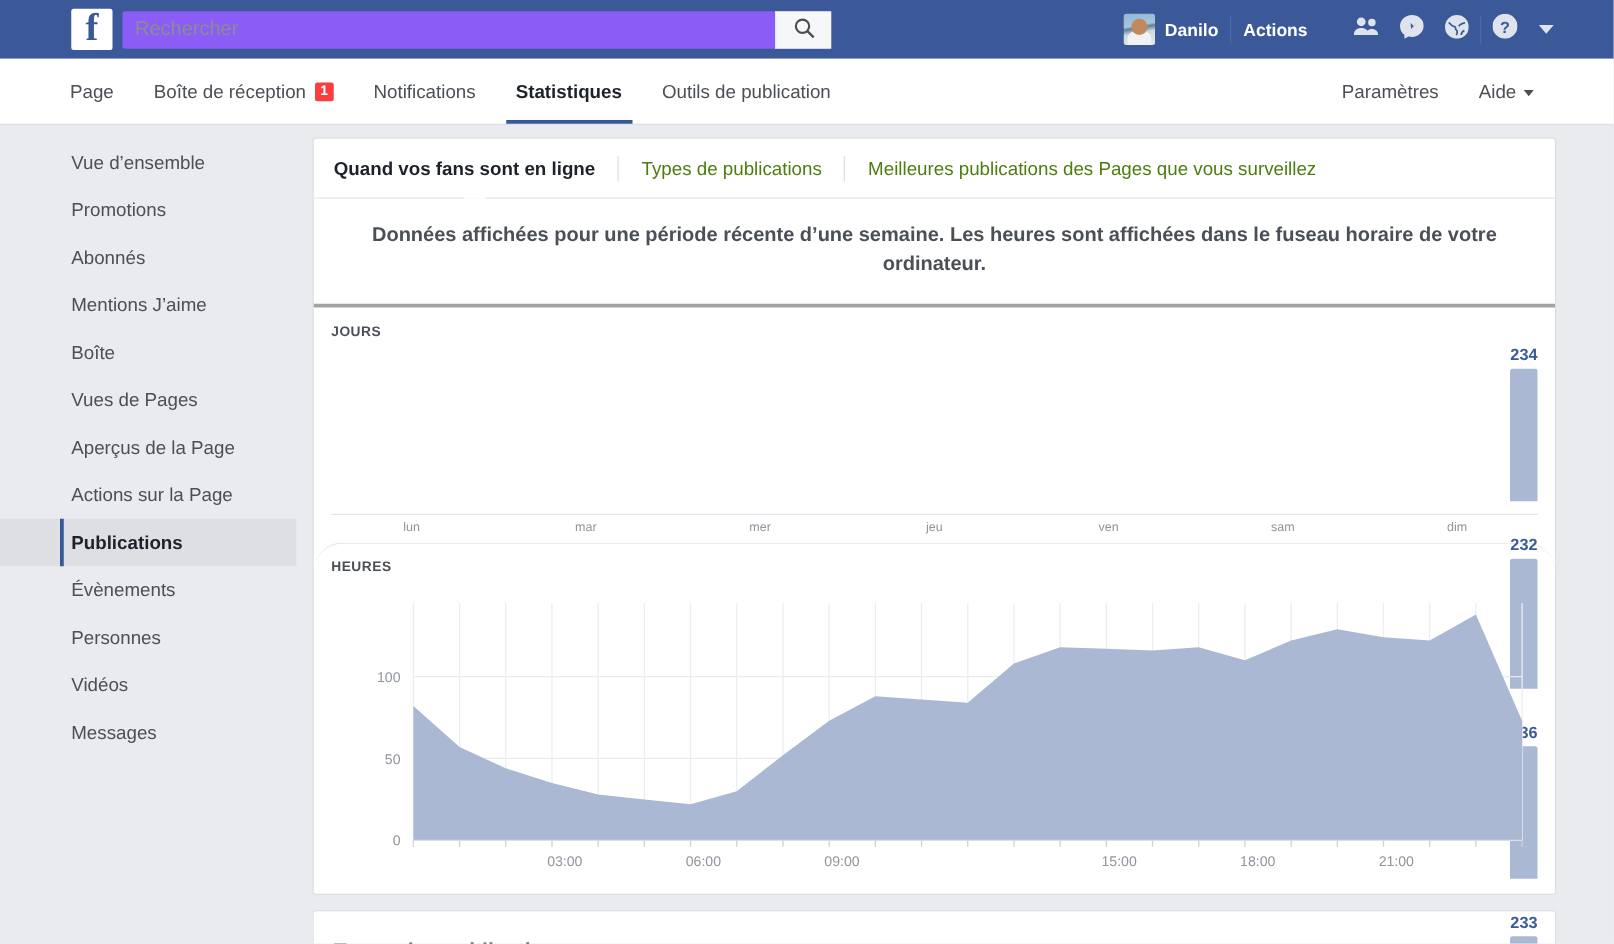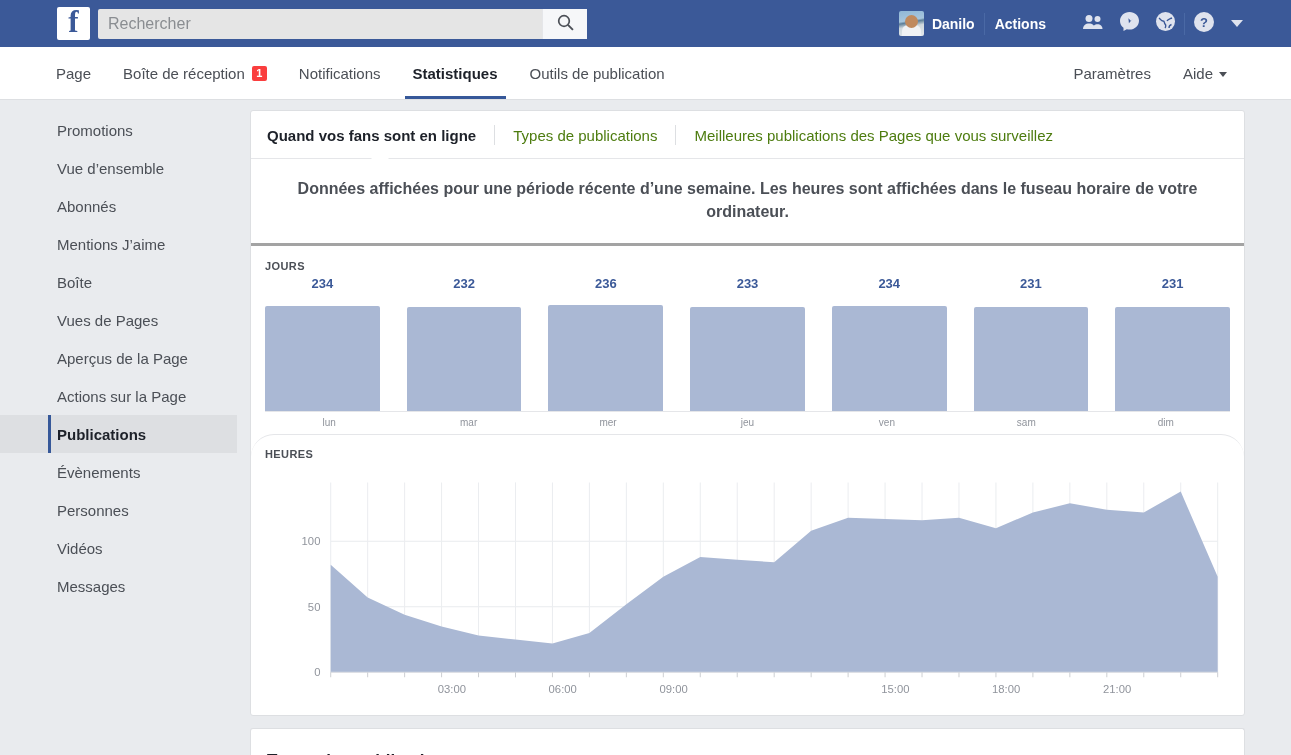--- a/index.html
+++ b/index.html
@@ -23,22 +23,22 @@
     background: #fff; color: #3b5998;
     margin-left: 57px;
     border-radius: 2px;
     font-family: "Liberation Serif", serif;
     font-weight: bold; font-size: 31px;
     line-height: 30px; text-align: center;
     overflow: hidden;
   }
   .search-wrap {
     margin-left: 8px;
-    width: 489px; height: 30px;
-    background: #e5e5e5;
+    width: 567px; height: 30px;
+    background: #8b5cf6;
     border-radius: 2px;
     display: flex; align-items: flex-start;
     position: relative;
   }
   .search-input {
     flex: 1; height: 100%;
     border: none; outline: none;
     padding: 0 10px;
     font-size: 16px; color: #1d2129;
     font-family: "Liberation Sans", sans-serif;
@@ -196,21 +196,21 @@
 
   
   .sect { padding: 14px 14px 6px 14px; }
   .sect-label {
     font-size: 11px; font-weight: bold;
     color: #4b4f56; letter-spacing: .4px;
     margin-bottom: 4px;
   }
   .bars {
     display: flex; align-items: flex-end;
-    gap: 27px; height: 135px;
+    gap: 27px; height: 135px; flex-direction: column;
   }
   .barcol { flex: 1; display:flex; flex-direction:column; align-items:stretch; height:100%; }
   .barval {
     text-align:center; font-size:13px; font-weight:bold;
     color:#3b5998; margin-bottom:4px;
   }
   .bar {
     background: #aab8d4; width:100%;
     border-radius: 2px 2px 0 0;
     cursor: pointer;
@@ -325,24 +325,24 @@
       <span>Aide</span>
       <span class="pn-caret"></span>
     </div>
   </div>
 </div>
 
 <div class="body-wrap">
 
   <div class="sidebar">
     <div class="sb-item">
+        <span>Vue d’ensemble</span>
+      </div>
+    <div class="sb-item">
         <span>Promotions</span>
-      </div>
-    <div class="sb-item">
-        <span>Vue d’ensemble</span>
       </div>
     <div class="sb-item">
         <span>Abonnés</span>
       </div>
     <div class="sb-item">
         <span>Mentions J’aime</span>
       </div>
     <div class="sb-item">
         <span>Boîte</span>
       </div>

